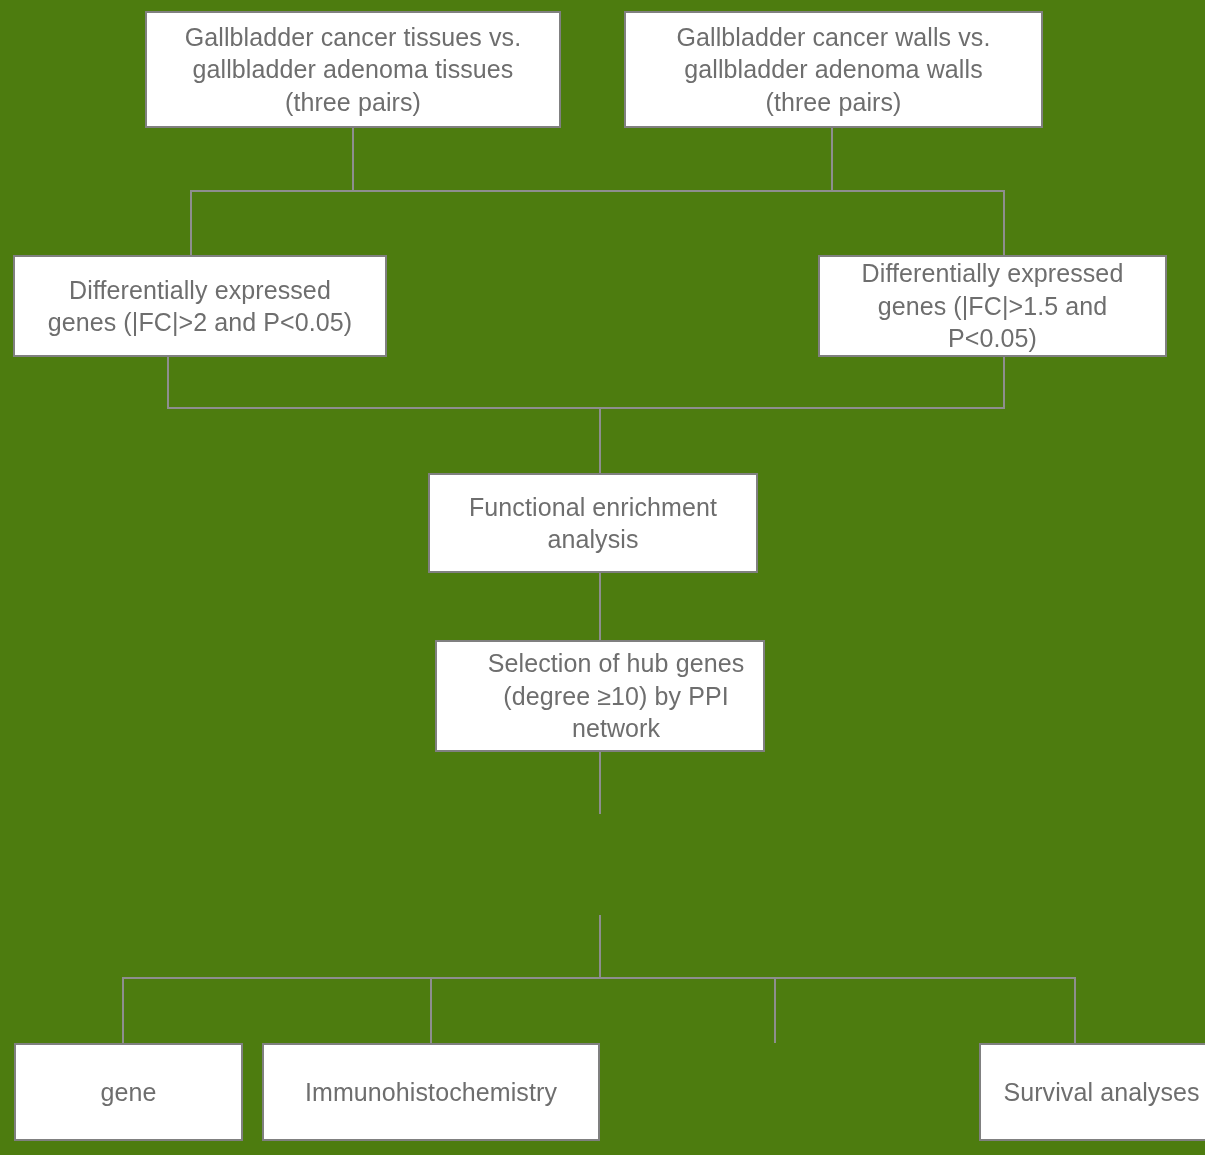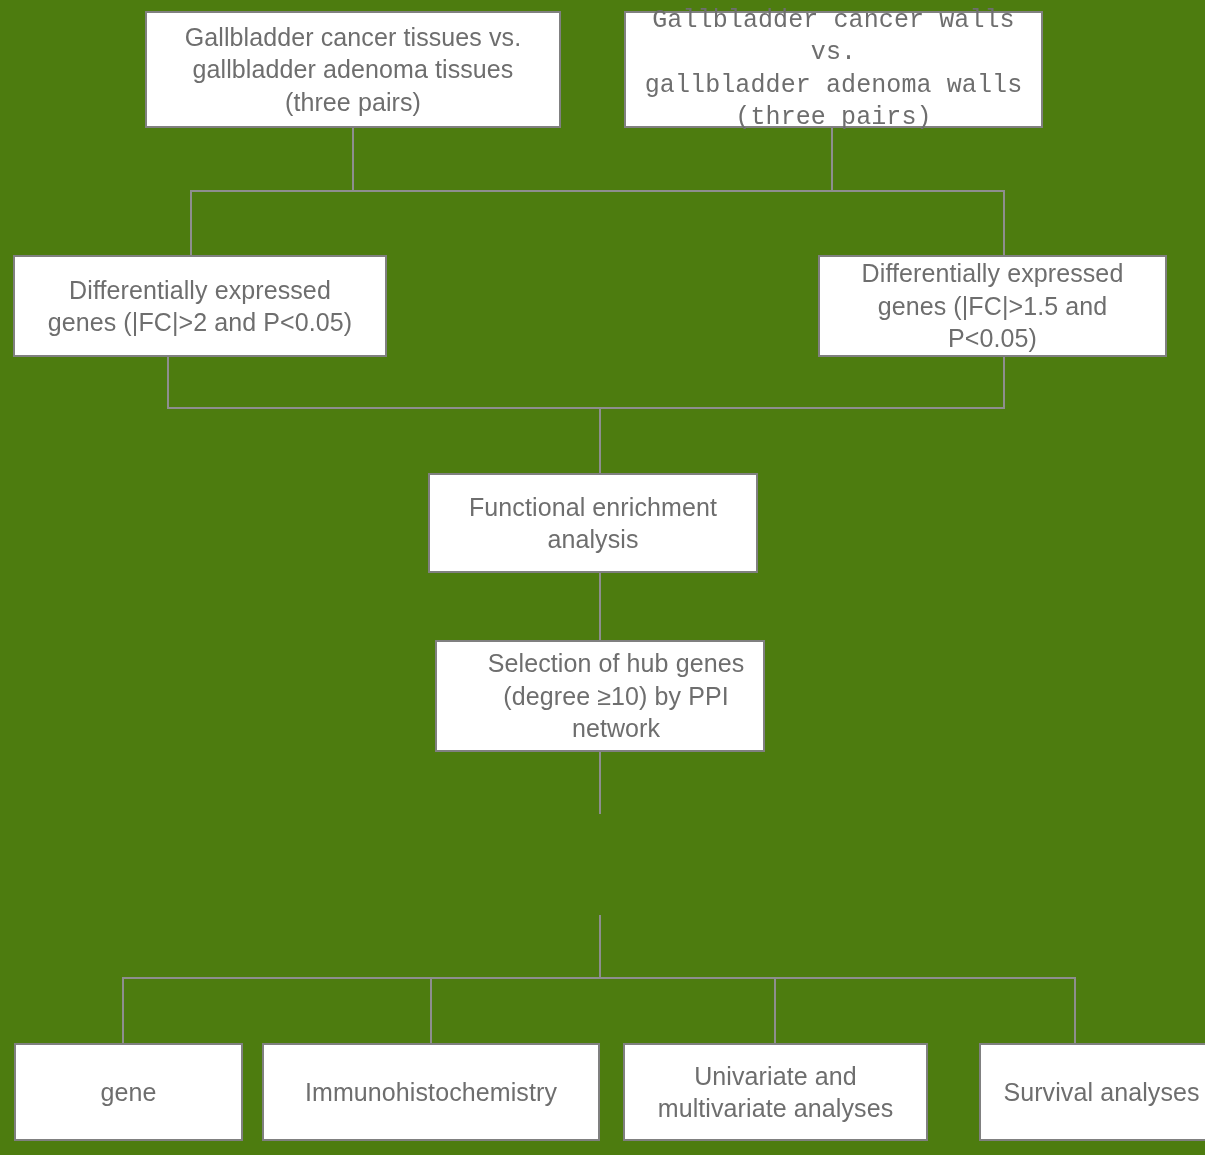--- a/index.html
+++ b/index.html
@@ -66,21 +66,21 @@
   <div class="conn h" style="left:122px; top:977px; width:953px;"></div>
   <div class="conn v" style="left:122px; top:977px; height:66px;"></div>
   <div class="conn v" style="left:430px; top:977px; height:66px;"></div>
   <div class="conn v" style="left:774px; top:977px; height:66px;"></div>
   <div class="conn v" style="left:1074px; top:977px; height:66px;"></div>
 
   <div class="node" style="left:145px; top:11px; width:416px; height:117px;">Gallbladder cancer tissues vs.
 gallbladder adenoma tissues
 (three pairs)</div>
 
-  <div class="node" style="left:624px; top:11px; width:419px; height:117px;font-family:Liberation Mono, monospace;">Gallbladder cancer walls vs.
+  <div class="node" style="left:624px; top:11px; width:419px; height:117px;">Gallbladder cancer walls vs.
 gallbladder adenoma walls
 (three pairs)</div>
 
   <div class="node" style="left:13px; top:255px; width:374px; height:102px;">Differentially expressed
 genes (|FC|&gt;2 and P&lt;0.05)</div>
 
   <div class="node" style="left:818px; top:255px; width:349px; height:102px;">Differentially expressed
 genes (|FC|&gt;1.5 and
 P&lt;0.05)</div>
 
@@ -89,18 +89,16 @@
 
   <div class="node" style="left:435px; top:640px; width:330px; height:112px;padding-left:40px;">Selection of hub genes
 (degree ≥10) by PPI
 network</div>
 
 
   <div class="node" style="left:14px; top:1043px; width:229px; height:98px;">gene</div>
 
   <div class="node" style="left:262px; top:1043px; width:338px; height:98px;">Immunohistochemistry</div>
 
-  <div class="node" style="left:623px; top:1043px; width:305px; height:98px;">Univariate and
-multivariate analyses</div>
 
   <div class="node" style="left:943px; top:1043px; width:245px; height:98px;margin-left:36px;">Survival analyses</div>
 
 </div>
 
 </body></html>

